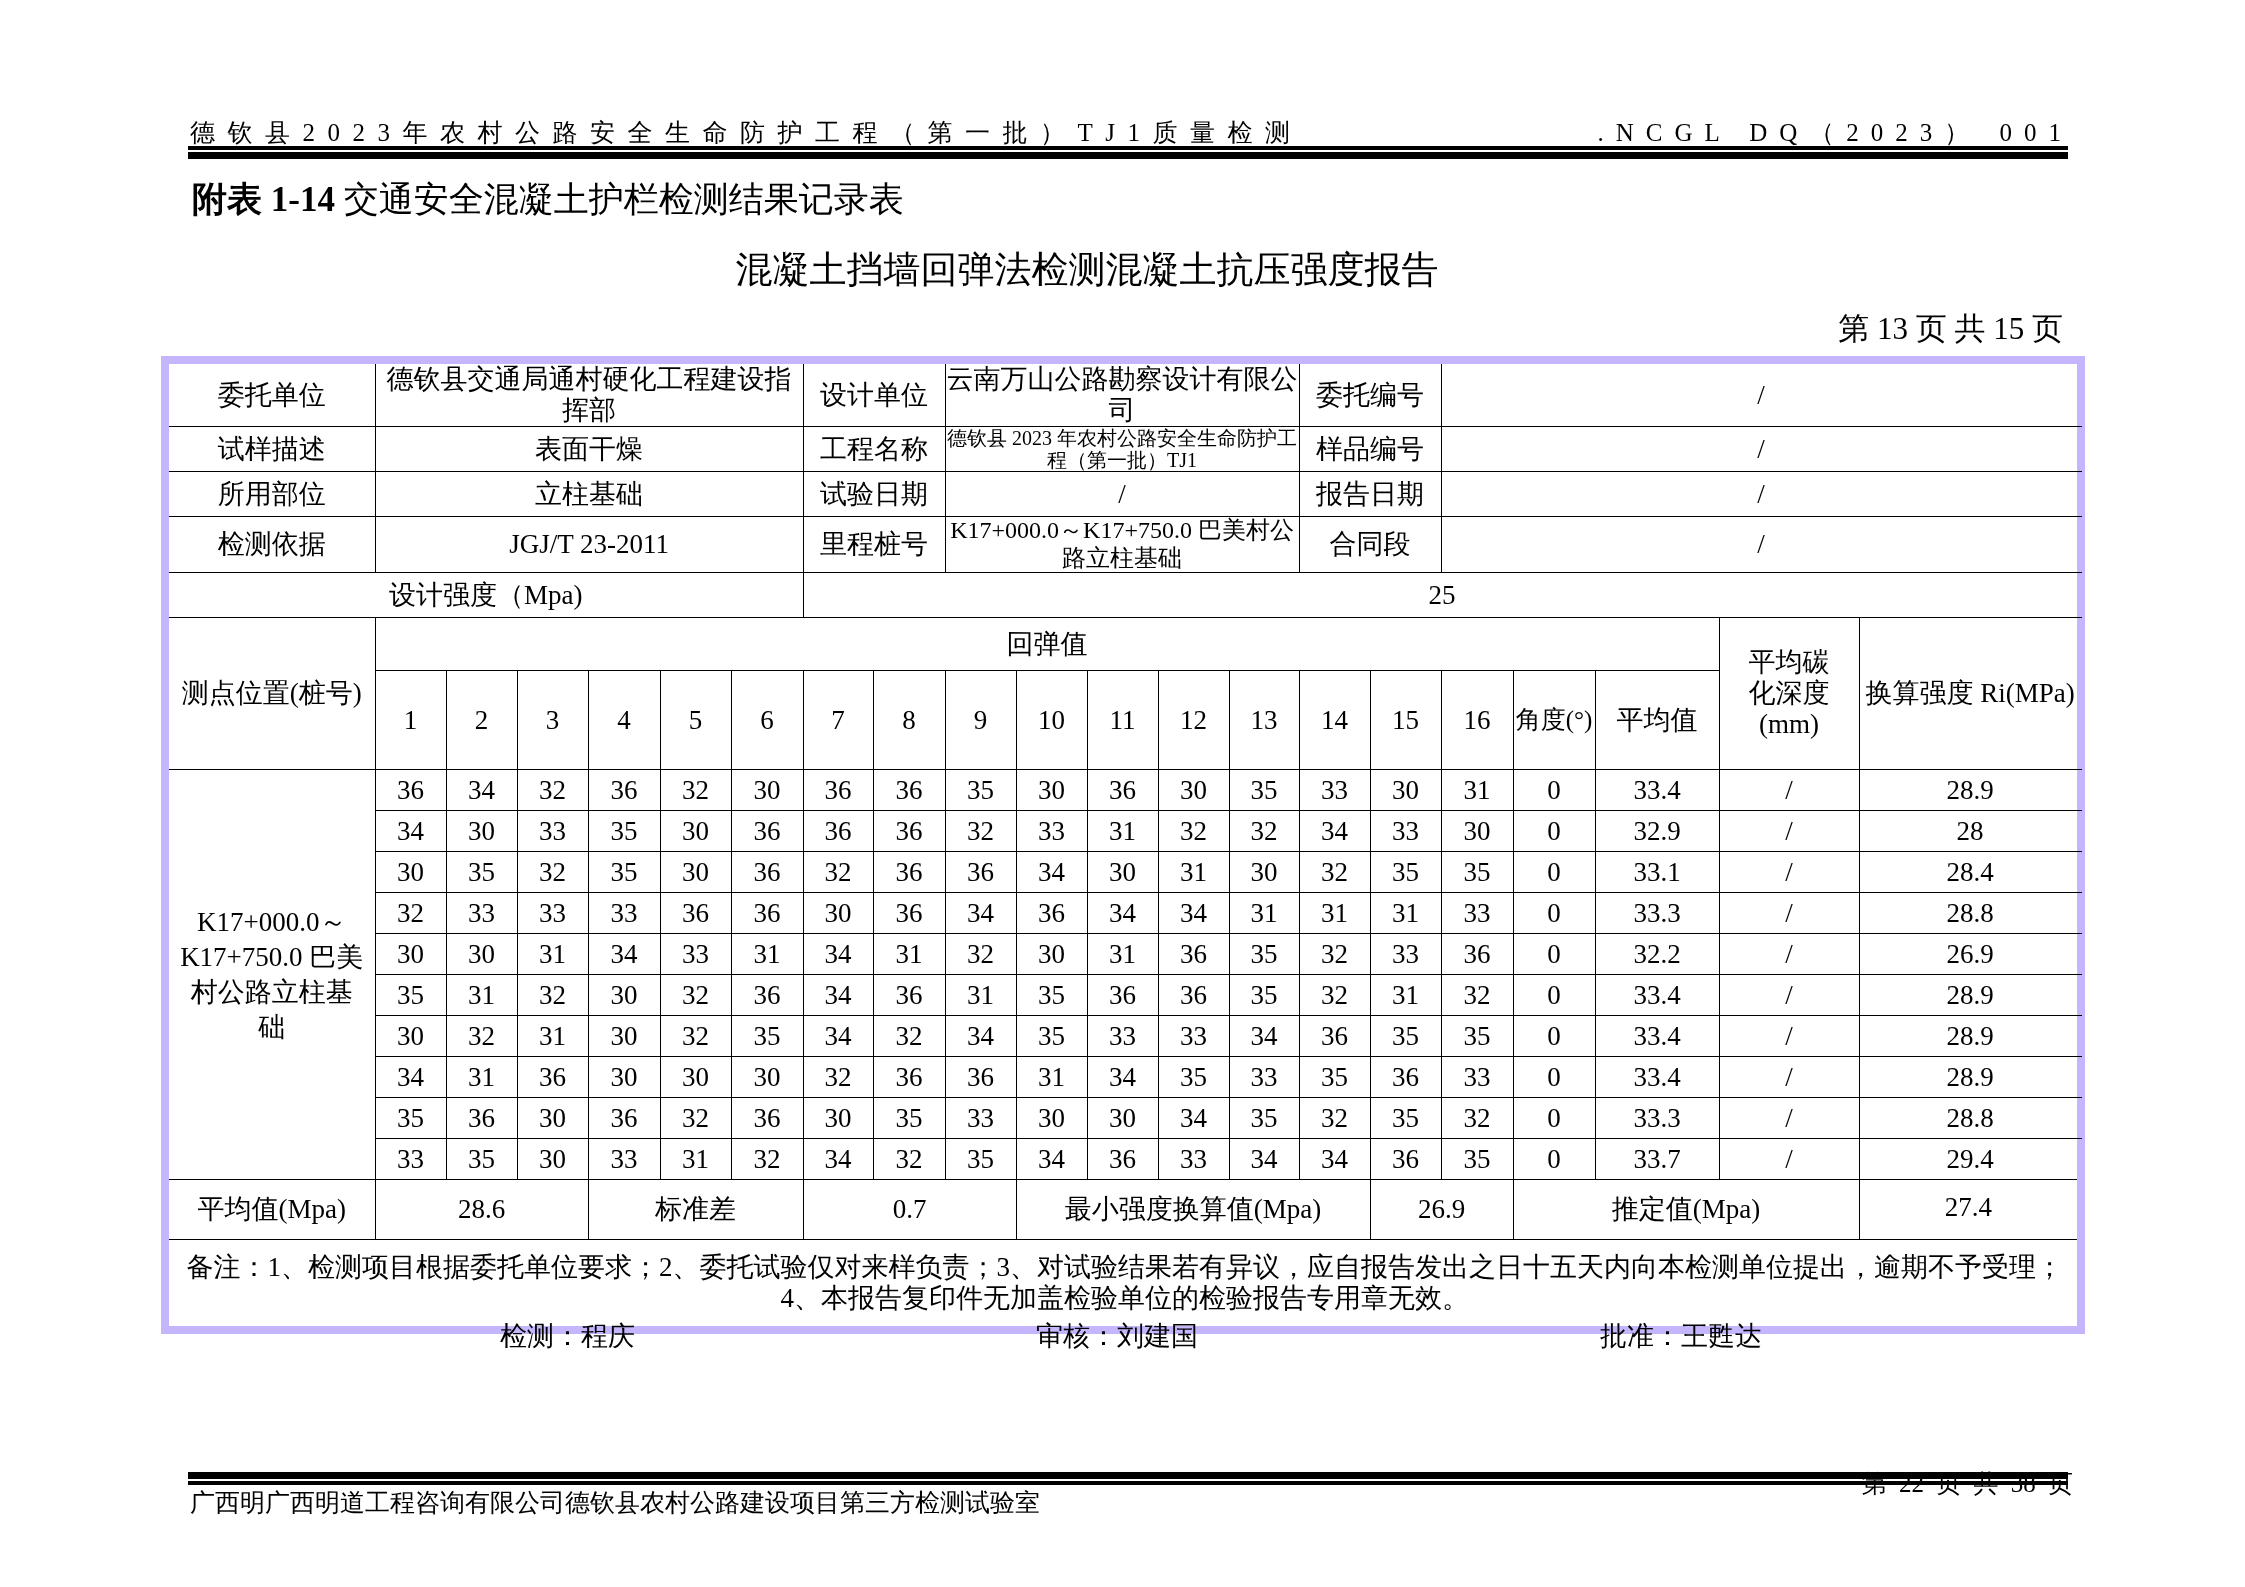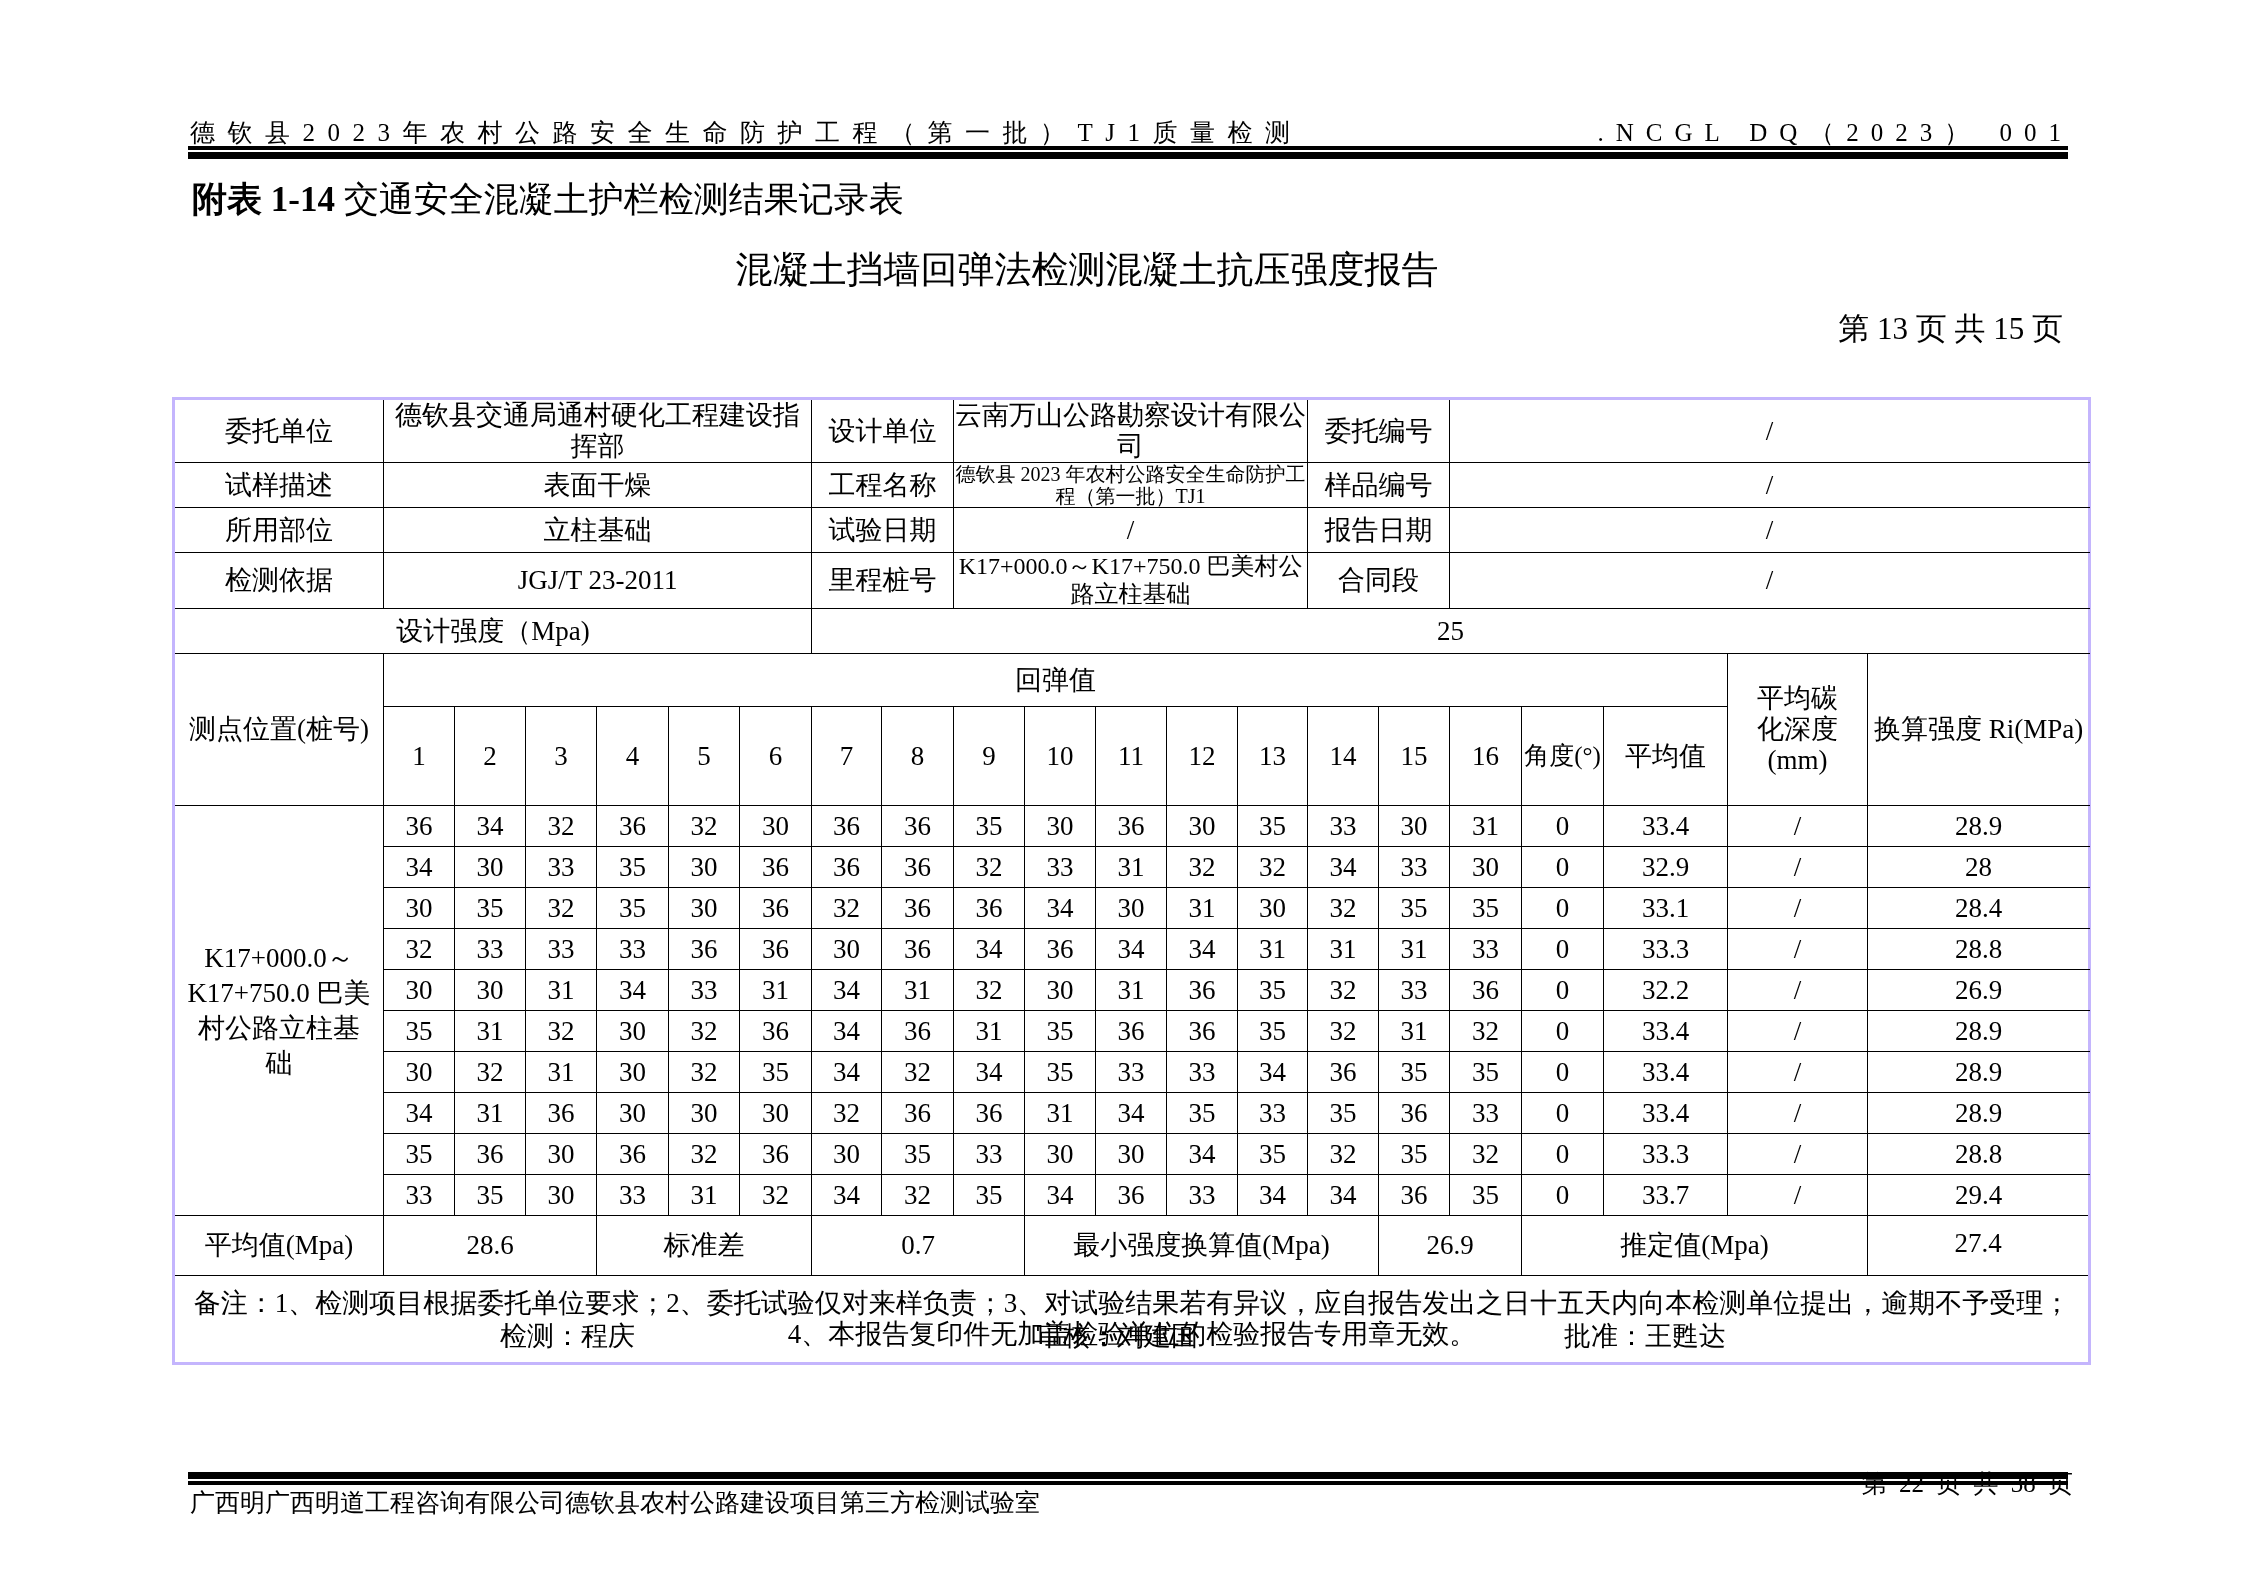--- a/index.html
+++ b/index.html
@@ -8,22 +8,22 @@
   .abs { position: absolute; }
   .hdr-text { left: 190px; top: 116px; font-size: 25px; letter-spacing: 12.5px; white-space: nowrap; }
   .hdr-code { right: 172px; top: 116px; font-size: 25px; letter-spacing: 12px; white-space: nowrap; }
   .rule-thin { left: 188px; width: 1880px; height: 4px; background: #000; }
   .rule-thick { left: 188px; width: 1880px; height: 7px; background: #000; }
   .appendix-title { left: 192px; top: 176px; font-size: 35px; white-space: nowrap; }
   .appendix-title b { font-weight: bold; }
   .report-title { left: 0; width: 2060px; top: 245px; text-align: center; font-size: 37px; padding-left: 114px; box-sizing: border-box; white-space: nowrap; }
   .page-no { right: 182px; top: 308px; font-size: 31px; white-space: nowrap; }
 
-  table.rep { position: absolute; left: 172px; top: 356px; width: 1916px; border-collapse: collapse;
-              table-layout: fixed; border: 3px solid #c4b5fd; margin-top: 41px; }
+  table.rep { position: absolute; left: 161px; top: 356px; width: 1916px; border-collapse: collapse;
+              table-layout: fixed; border: 8px solid #c4b5fd; }
   table.rep td { border: 1.5px solid #000; text-align: center; vertical-align: middle; padding: 0;
                  font-size: 27px; line-height: 1.15; overflow: hidden; }
   .info td { height: 44px; }
   .small { font-size: 20px !important; line-height: 1.1 !important; }
   .data td { height: 40px; }
   .hdr-label td { font-size: 27px; }
   .remarks td { text-align: left; padding: 8px 6px !important; font-size: 26px; line-height: 1.4; height: 70px; }
   .sig { top: 1318px; font-size: 27px; white-space: nowrap; }
   .foot-text { left: 190px; top: 1486px; font-size: 25px; white-space: nowrap; }
   .foot-page { right: 172px; top: 1467px; font-size: 25px; white-space: nowrap; word-spacing: 6px; }
@@ -367,18 +367,18 @@
       <td colspan="2" style="vertical-align:bottom; padding-bottom:16px;">27.4</td>
     </tr>
     <tr class="remarks">
       <td colspan="21">备注：1、检测项目根据委托单位要求；2、委托试验仅对来样负责；3、对试验结果若有异议，应自报告发出之日十五天内向本检测单位提出，逾期不予受理；4、本报告复印件无加盖检验单位的检验报告专用章无效。</td>
     </tr>
   </tbody>
 </table>
 
 <div class="abs sig" style="left:500px;">检测：程庆</div>
 <div class="abs sig" style="left:1036px;">审核：刘建国</div>
-<div class="abs sig" style="left:1564px;">批准：王甦达</div>
+<div class="abs sig" style="left:1600px;">批准：王甦达</div>
 
 <div class="abs rule-thick" style="top:1472px;"></div>
 <div class="abs rule-thin" style="top:1481px;"></div>
 <div class="abs foot-text">广西明广西明道工程咨询有限公司德钦县农村公路建设项目第三方检测试验室</div>
 <div class="abs foot-page">第 22 页 共 38 页</div>
 
 </body></html>

